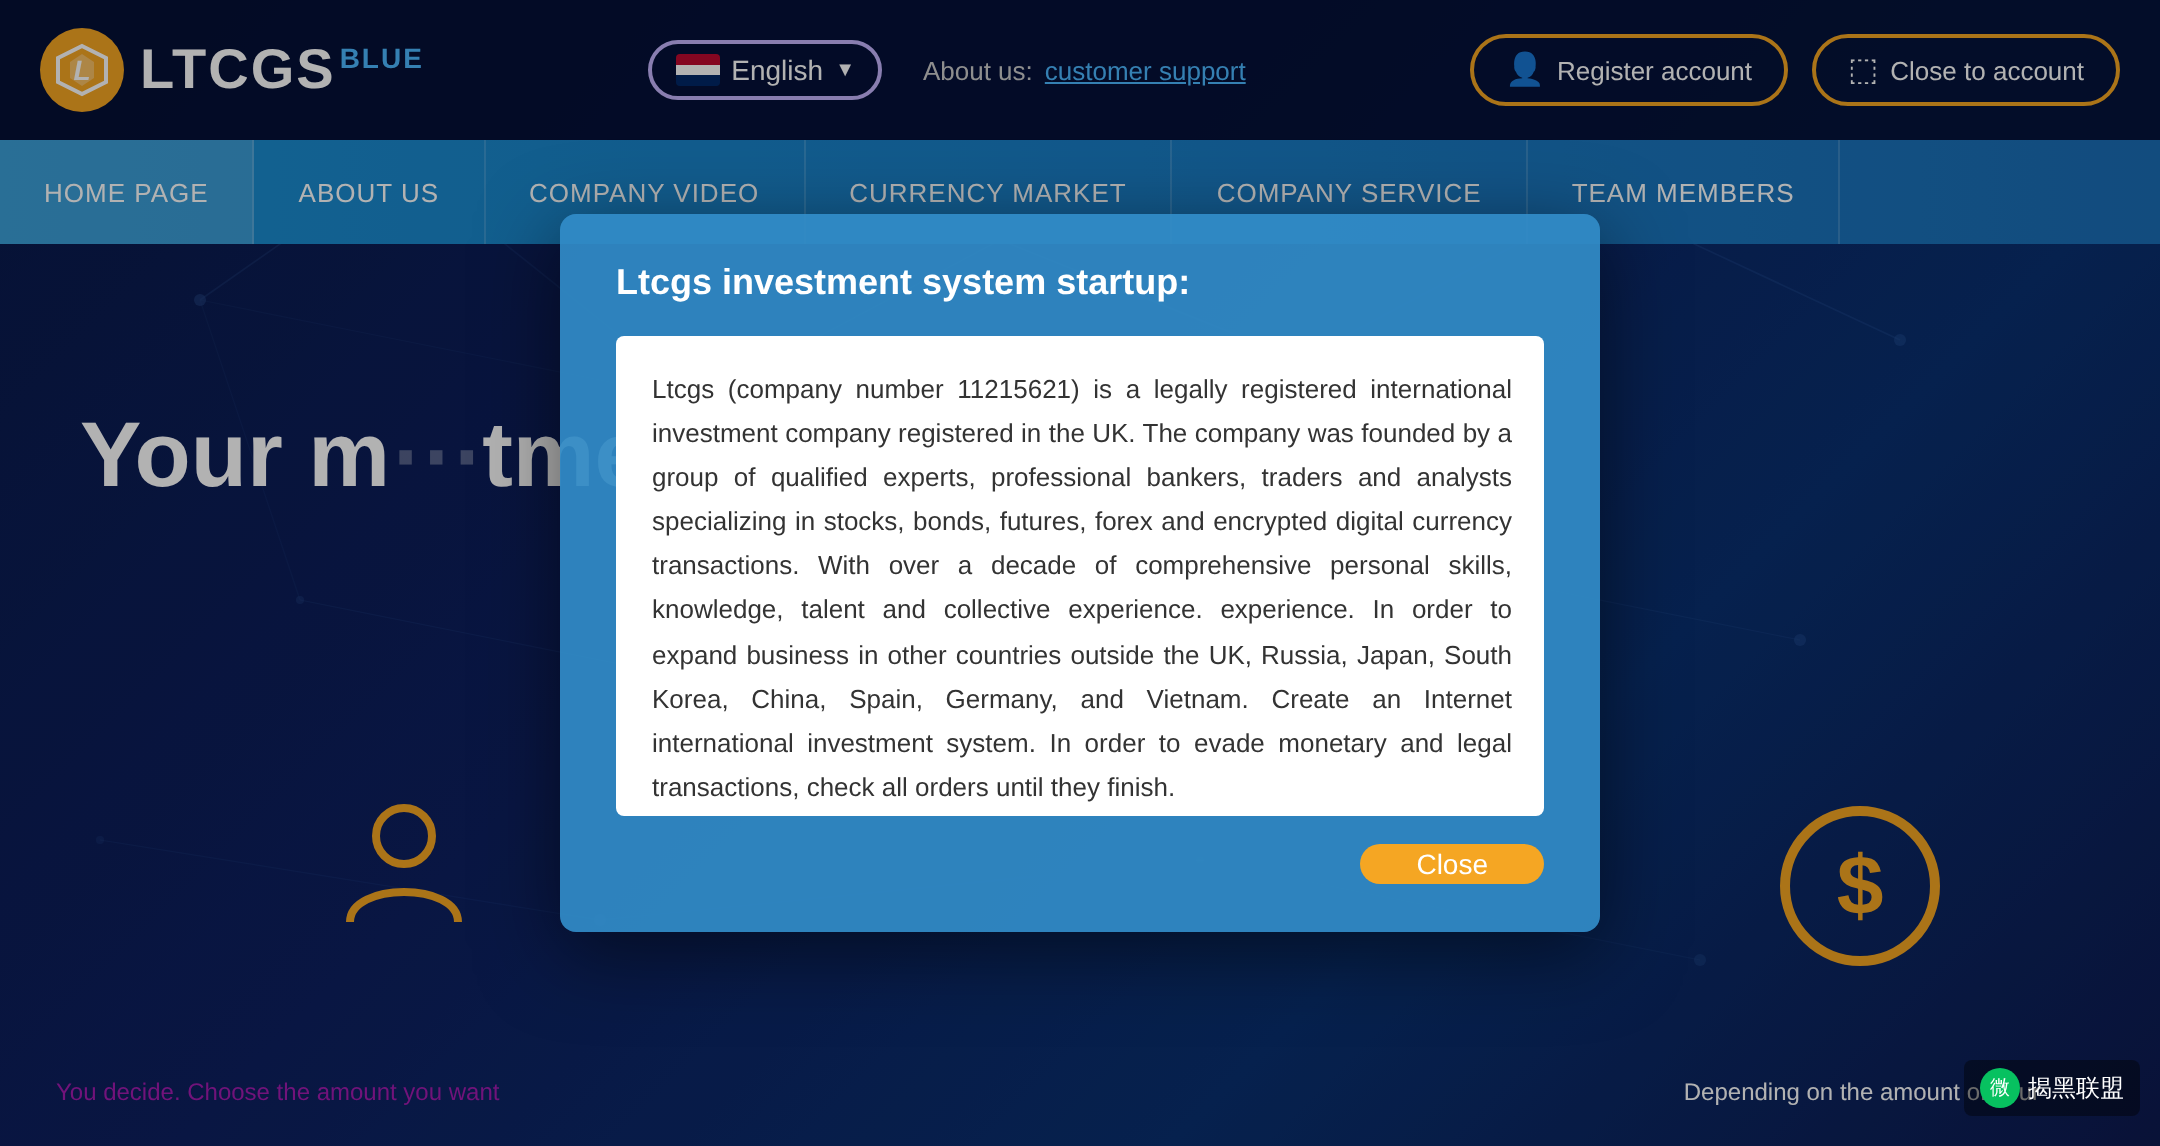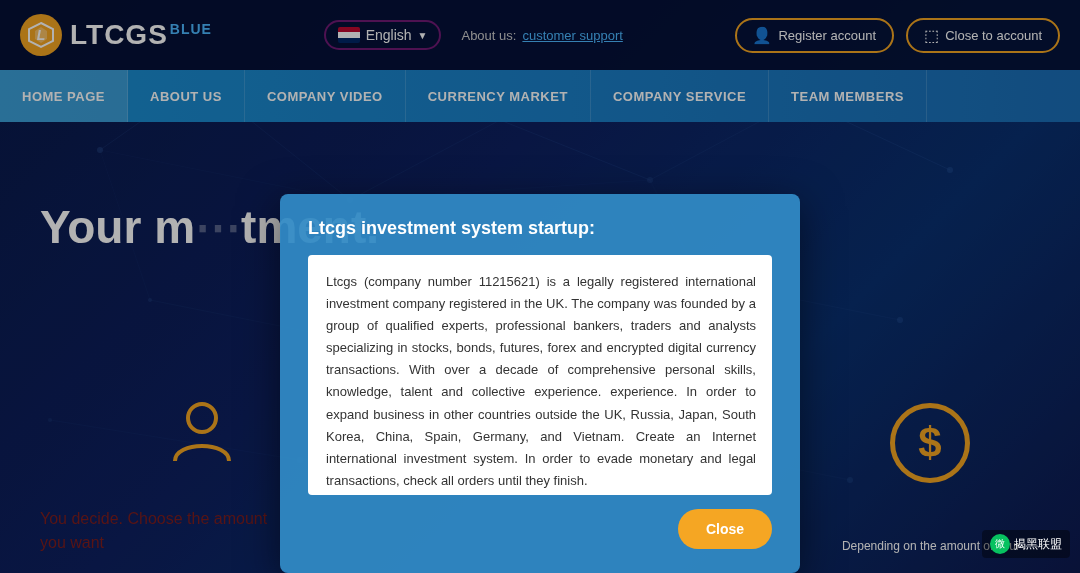--- a/index.html
+++ b/index.html
@@ -76,21 +76,21 @@
     }
 
     .header-center a {
       color: #4db8ff;
     }
 
     .lang-btn {
       display: flex;
       align-items: center;
       gap: 6px;
-      border: 2px solid #701a75;
+      border: 2px solid #c4b5fd;
       border-radius: 20px;
       padding: 5px 12px;
       color: white;
       background: transparent;
       cursor: pointer;
       font-size: 14px;
     }
 
     .flag {
       width: 22px;
@@ -149,21 +149,21 @@
       height: 52px;
     }
 
     .nav-item {
       display: flex;
       align-items: center;
       justify-content: center;
       padding: 0 22px;
       color: white;
       font-size: 13px;
-      font-weight: bold;
+      font-weight: normal;
       cursor: pointer;
       white-space: nowrap;
       border-right: 1px solid rgba(255,255,255,0.15);
       letter-spacing: 0.5px;
     }
 
     .nav-item:hover, .nav-item.active {
       background: rgba(255,255,255,0.15);
     }
 
@@ -194,21 +194,21 @@
       font-size: 10px;
       color: white;
     }
 
     
     .modal-overlay {
       position: absolute;
       inset: 0;
       z-index: 50;
       display: flex;
-      align-items: flex-end;
+      align-items: center;
       justify-content: center;
       background: rgba(0,0,0,0.3);
     }
 
     .modal {
       background: rgba(50, 140, 200, 0.92);
       border-radius: 8px;
       padding: 24px 28px;
       width: 520px;
       max-width: 90%;
@@ -250,23 +250,23 @@
       display: flex;
       justify-content: flex-end;
       margin-top: 14px;
     }
 
     .btn-close {
       background: #f5a623;
       color: white;
       border: none;
       border-radius: 20px;
-      padding: 12px 28px;
+      padding: 2px 28px;
       font-size: 14px;
-      font-weight: bold;
+      font-weight: normal;
       cursor: pointer;
     }
 
     
     svg.bg-lines {
       position: absolute;
       inset: 0;
       width: 100%;
       height: 100%;
       z-index: 1;
@@ -395,21 +395,21 @@
     <svg width="75" height="75" viewBox="0 0 75 75">
       <circle cx="37" cy="22" r="14" fill="none" stroke="#f5a623" stroke-width="4"></circle>
       <path d="M10 65 C10 45 64 45 64 65" fill="none" stroke="#f5a623" stroke-width="4"></path>
     </svg>
   </div>
 
   <div style="position:absolute; bottom:90px; right:110px; z-index:5;">
     <div style="width:80px; height:80px; border:5px solid #f5a623; border-radius:50%; display:flex; align-items:center; justify-content:center; color:#f5a623; font-size:42px; font-weight:bold;">$</div>
   </div>
 
-  <div style="position:absolute; bottom:18px; left:40px; z-index:5; color:#7f1d1d; font-size:16px; max-width:240px; line-height:1.5;">
+  <div style="position:absolute; bottom:18px; left:28px; z-index:5; color:#a21caf; font-size:12px; max-width:240px; line-height:1.5;">
     <span>You decide. Choose the amount you want</span>
   </div>
   <div style="position:absolute; bottom:18px; right:60px; z-index:5; color:white; font-size:12px; max-width:220px; text-align:center; line-height:1.5;">
     <span>Depending on the amount of your</span>
   </div>
 </div>
 
 <div class="modal-overlay">
   <div class="modal">
     <div class="modal-title">Ltcgs investment system startup:</div>

